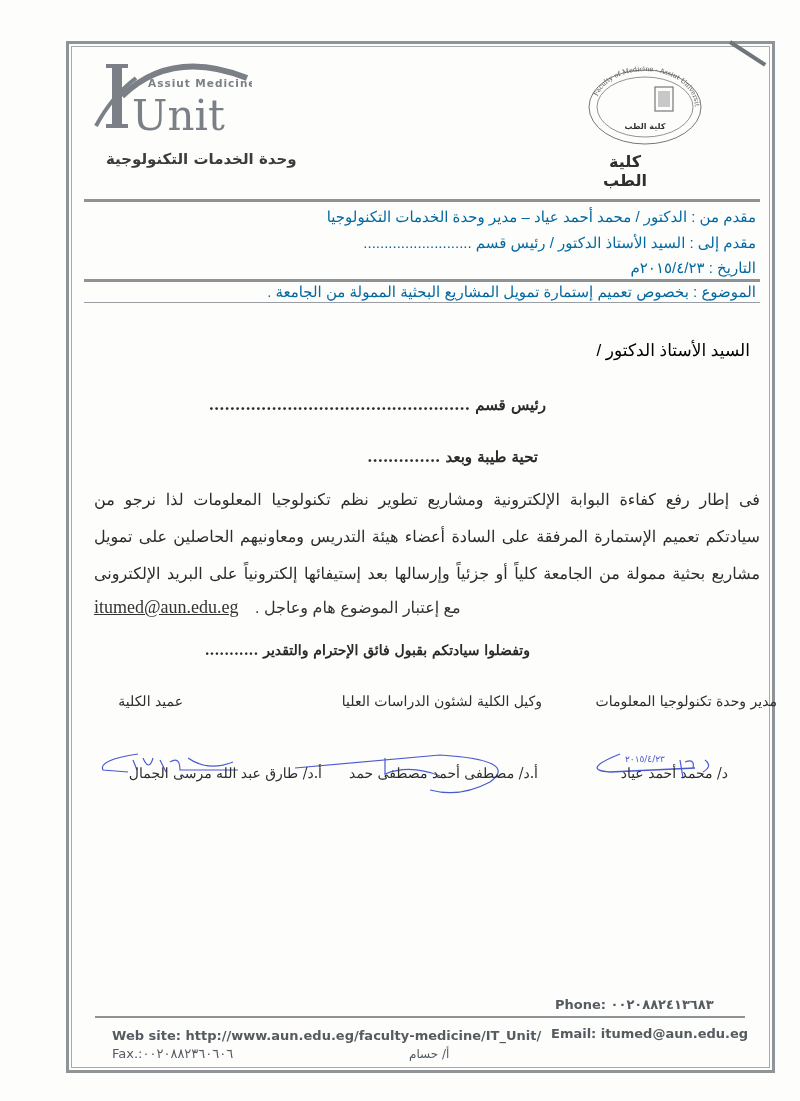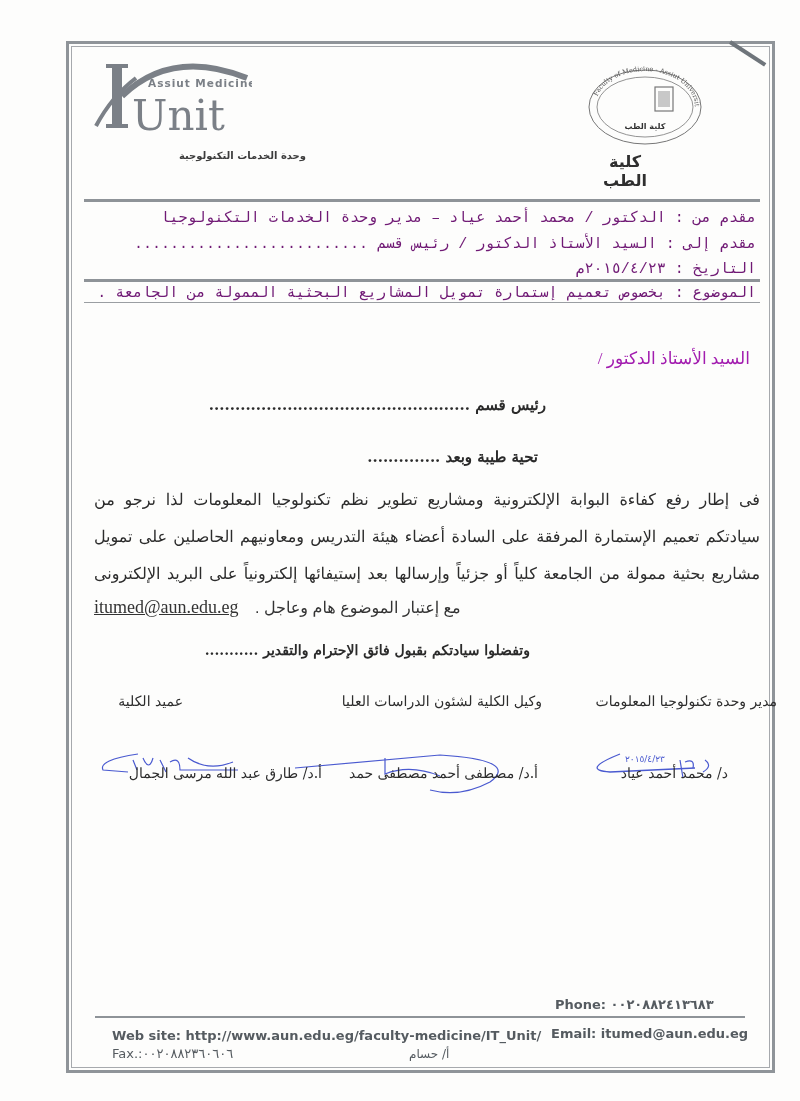--- a/index.html
+++ b/index.html
@@ -17,42 +17,42 @@
     }
     .corner-slash {
       position: absolute; left: 730px; top: 40px; width: 42px; height: 4px;
       background: #6f757b; transform: rotate(33deg); transform-origin: left center;
     }
     
     .it-logo { position: absolute; left: 92px; top: 56px; width: 160px; height: 82px; }
     .it-logo svg { width: 160px; height: 82px; }
     .it-title {
       position: absolute; left: 106px; top: 150px; width: 200px; direction: rtl;
-      font-size: 10px; font-weight: bold; color: #3c3c3c; text-align: right;
+      font-size: 15px; font-weight: bold; color: #3c3c3c; text-align: left;
       font-family: "DejaVu Sans", sans-serif;
     }
     .fac-logo { position: absolute; left: 585px; top: 63px; width: 120px; height: 82px; }
     .fac-logo svg { width: 120px; height: 82px; }
     .fac-title {
       position: absolute; left: 590px; top: 152px; width: 70px; direction: rtl;
       font-size: 16px; font-weight: bold; color: #2f2f2f; text-align: center;
     }
     .hr-thick { position: absolute; left: 84px; width: 676px; height: 3px; background: #8e9398; }
     .hr-thin { position: absolute; left: 84px; width: 676px; height: 1px; background: #9a9ea2; }
     .meta {
       position: absolute; right: 44px; direction: rtl; text-align: center;
-      font-family: Liberation Mono, monospace; font-size: 15px; color: #701a75; white-space: nowrap;
+      font-family: Liberation Sans, sans-serif; font-size: 15px; color: #0369a1; white-space: nowrap;
     }
     .calligraphic {
       position: absolute; direction: rtl; font-family: "DejaVu Serif", serif;
       font-size: 15px; font-weight: bold; color: #2a2a2a; white-space: nowrap;
     }
     .plain {
-      position: absolute; direction: rtl; font-family: Liberation Serif, serif;
-      font-size: 16px; color: #a21caf; white-space: nowrap; margin-top: 8px;
+      position: absolute; direction: rtl; font-family: Liberation Sans, sans-serif;
+      font-size: 16px; color: #000000; white-space: nowrap;
     }
     .body-line {
       position: absolute; left: 94px; width: 666px; direction: rtl; text-align: justify;
       text-align-last: justify; font-family: "Liberation Sans", sans-serif; font-size: 16px;
       color: #2c2c2c; white-space: nowrap;
     }
     .email-line {
       position: absolute; left: 94px; top: 597px; width: 400px; direction: ltr;
       font-family: "Liberation Serif", serif; font-size: 18px; color: #333; white-space: nowrap;
     }

